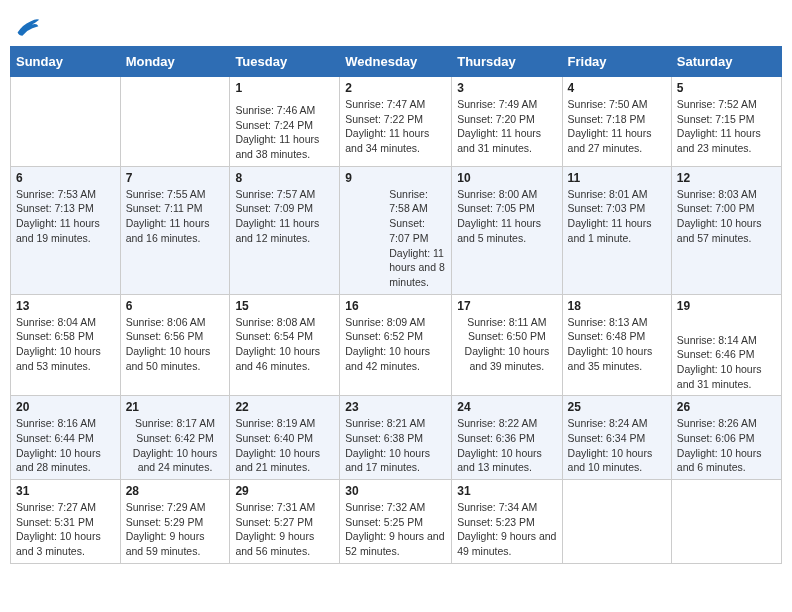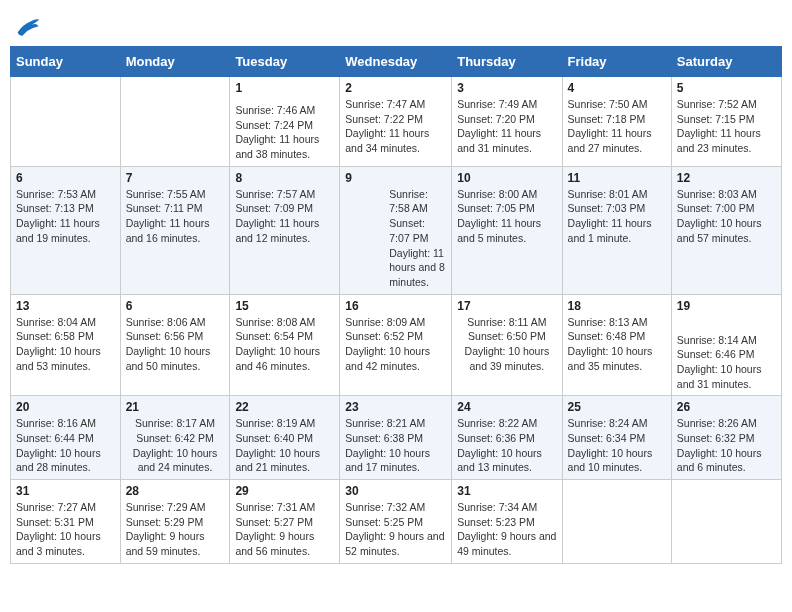--- a/index.html
+++ b/index.html
@@ -290,21 +290,21 @@
           </td>
           <td>
             <span class="day-number">25</span>
             <div class="day-info" style="white-space: pre-line;">Sunrise: 8:24 AM
 Sunset: 6:34 PM
 Daylight: 10 hours and 10 minutes.</div>
           </td>
           <td>
             <span class="day-number">26</span>
             <div class="day-info" style="white-space: pre-line;">Sunrise: 8:26 AM
-Sunset: 6:32 PM
+Sunset: 6:06 PM
 Daylight: 10 hours and 6 minutes.</div>
           </td>
         </tr>
         <tr class="row-odd">
           <td>
             <span class="day-number">31</span>
             <div class="day-info" style="white-space: pre-line;">Sunrise: 7:27 AM
 Sunset: 5:31 PM
 Daylight: 10 hours and 3 minutes.</div>
           </td>

